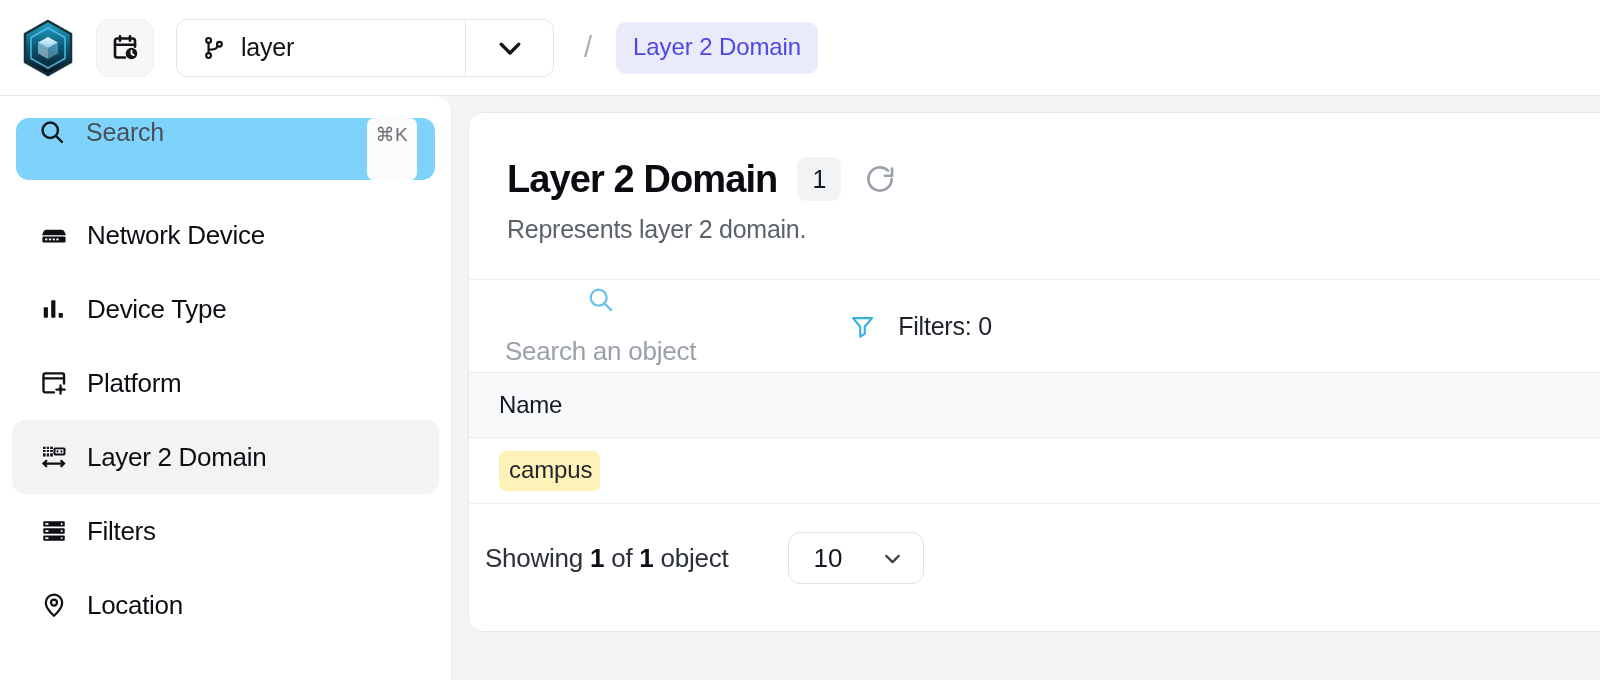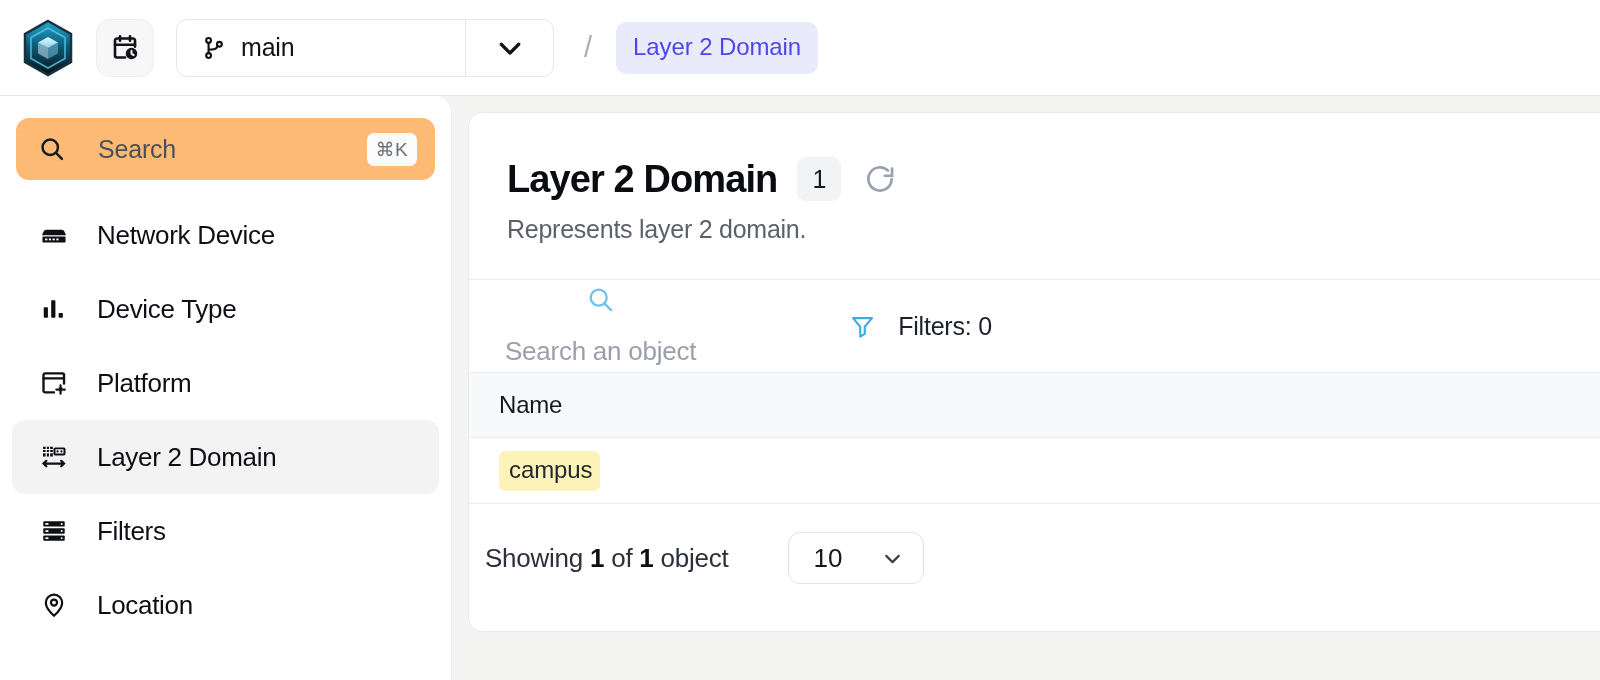--- a/index.html
+++ b/index.html
@@ -84,26 +84,25 @@
     position: absolute; top: 96px; left: 0;
     width: 452px; height: 584px;
     background: #ffffff;
     border-top-right-radius: 16px;
     border-right: 1px solid #eceef1;
     padding: 0;
   }
   .search-box {
     margin: 22px 16px 0 16px;
     height: 62px;
-    background: #fdba74;
+    background: #7dd3fc;
     border-radius: 13px;
-    display: flex; align-items: center;
+    display: flex; 
     padding: 0 18px 0 22px;
     cursor: text;
-    gap: 12px;
   }
   .search-box .slabel {
     flex: 1;
     margin-left: 20px;
     font-size: 25px;
     color: #4b5058;
     letter-spacing: -0.2px;
   }
   .kbd {
     background: #fbfbfc;
@@ -113,21 +112,21 @@
     padding: 5px 9px;
     letter-spacing: 0.4px;
   }
   .nav { margin-top: 18px; }
   .nav-item {
     height: 74px;
     margin: 0 12px;
     border-radius: 13px;
     display: flex; align-items: center;
     padding-left: 28px;
-    gap: 29px;
+    gap: 19px;
     cursor: pointer;
   }
   .nav-item.active { background: #f3f3f4; }
   .nav-label {
     font-size: 26px; color: #0d0f14; letter-spacing: -0.3px;
   }
   .nav-ico { width: 28px; height: 28px; display:flex; align-items:center; justify-content:center; flex:0 0 auto; }
 
   
   .main {
@@ -251,21 +250,21 @@
   </div>
 
   <div class="branch-group">
     <div class="branch-main">
       <svg width="26" height="26" viewBox="0 0 24 24" fill="none" stroke="#111318" stroke-width="2" stroke-linecap="round">
         <circle cx="7" cy="5" r="2.2"></circle>
           <circle cx="7" cy="19" r="2.2"></circle>
           <circle cx="17" cy="8.5" r="2.2"></circle>
         <path d="M7 7.2v9.6M7 13.5c6 0 8-1.4 8-3.2"></path>
       </svg>
-      <span class="branch-name">main</span>
+      <span class="branch-name">layer</span>
     </div>
     <div class="branch-caret">
       <svg width="30" height="30" viewBox="0 0 24 24" fill="none" stroke="#111318" stroke-width="2.6" stroke-linecap="round" stroke-linejoin="round">
         <polyline points="5 9 12 16 19 9"></polyline>
       </svg>
     </div>
   </div>
 
   <span class="bc-sep">/</span>
   <span class="bc-chip">Layer 2 Domain</span>

